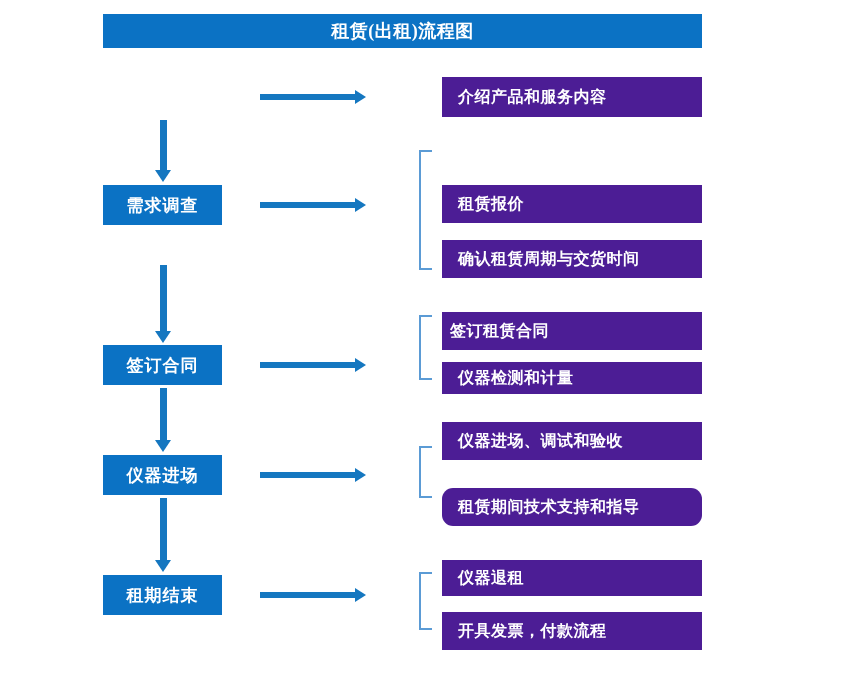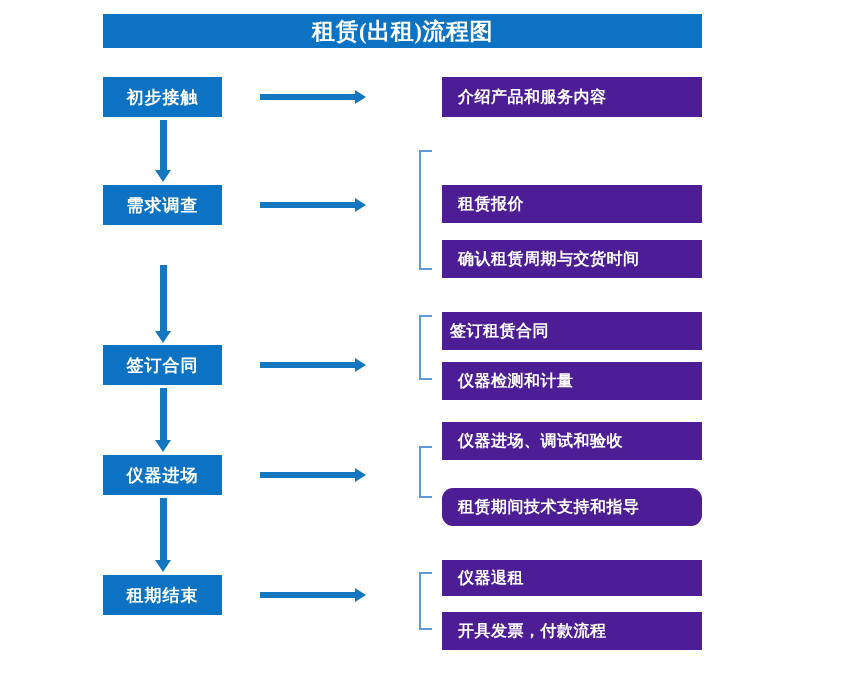--- a/index.html
+++ b/index.html
@@ -23,21 +23,21 @@
     position: absolute;
     left: 103px;
     top: 14px;
     width: 599px;
     height: 34px;
     background: #0b72c4;
     color: #ffffff;
     display: flex;
     align-items: center;
     justify-content: center;
-    font-size: 23px;
+    font-size: 18px;
     font-weight: bold;
     letter-spacing: 0.5px;
   }
 
   
   .stage-box {
     position: absolute;
     left: 103px;
     width: 119px;
     height: 40px;
@@ -121,21 +121,20 @@
     box-sizing: border-box;
   }
 </style>
 </head>
 <body>
 
 <div id="canvas">
 
   <div class="title-bar">租赁(出租)流程图</div>
 
-  <div class="stage-box" style="top:77px;">初步接触</div>
 
   <div class="stage-box" style="top:185px;">需求调查</div>
 
   <div class="stage-box" style="top:345px;">签订合同</div>
 
   <div class="stage-box" style="top:455px;">仪器进场</div>
 
   <div class="stage-box" style="top:575px;">租期结束</div>
 
   <div class="v-arrow" style="left:155px; top:120px; height:62px;">
@@ -193,21 +192,21 @@
 
   <div class="task-box" style="top:77px; height:40px;">介绍产品和服务内容</div>
 
 
   <div class="task-box" style="top:185px; height:38px;">租赁报价</div>
 
   <div class="task-box" style="top:240px; height:38px;">确认租赁周期与交货时间</div>
 
   <div class="task-box" style="top:312px; height:38px;padding-left:8px;">签订租赁合同</div>
 
-  <div class="task-box" style="top:362px; height:38px;">仪器检测和计量</div>
+  <div class="task-box" style="top:362px; height:32px;">仪器检测和计量</div>
 
   <div class="task-box" style="top:422px; height:38px;">仪器进场、调试和验收</div>
 
   <div class="task-box" style="top:488px; height:38px;border-radius:11px;">租赁期间技术支持和指导</div>
 
   <div class="task-box" style="top:560px; height:36px;">仪器退租</div>
 
   <div class="task-box" style="top:612px; height:38px;">开具发票，付款流程</div>
 
 </div>

